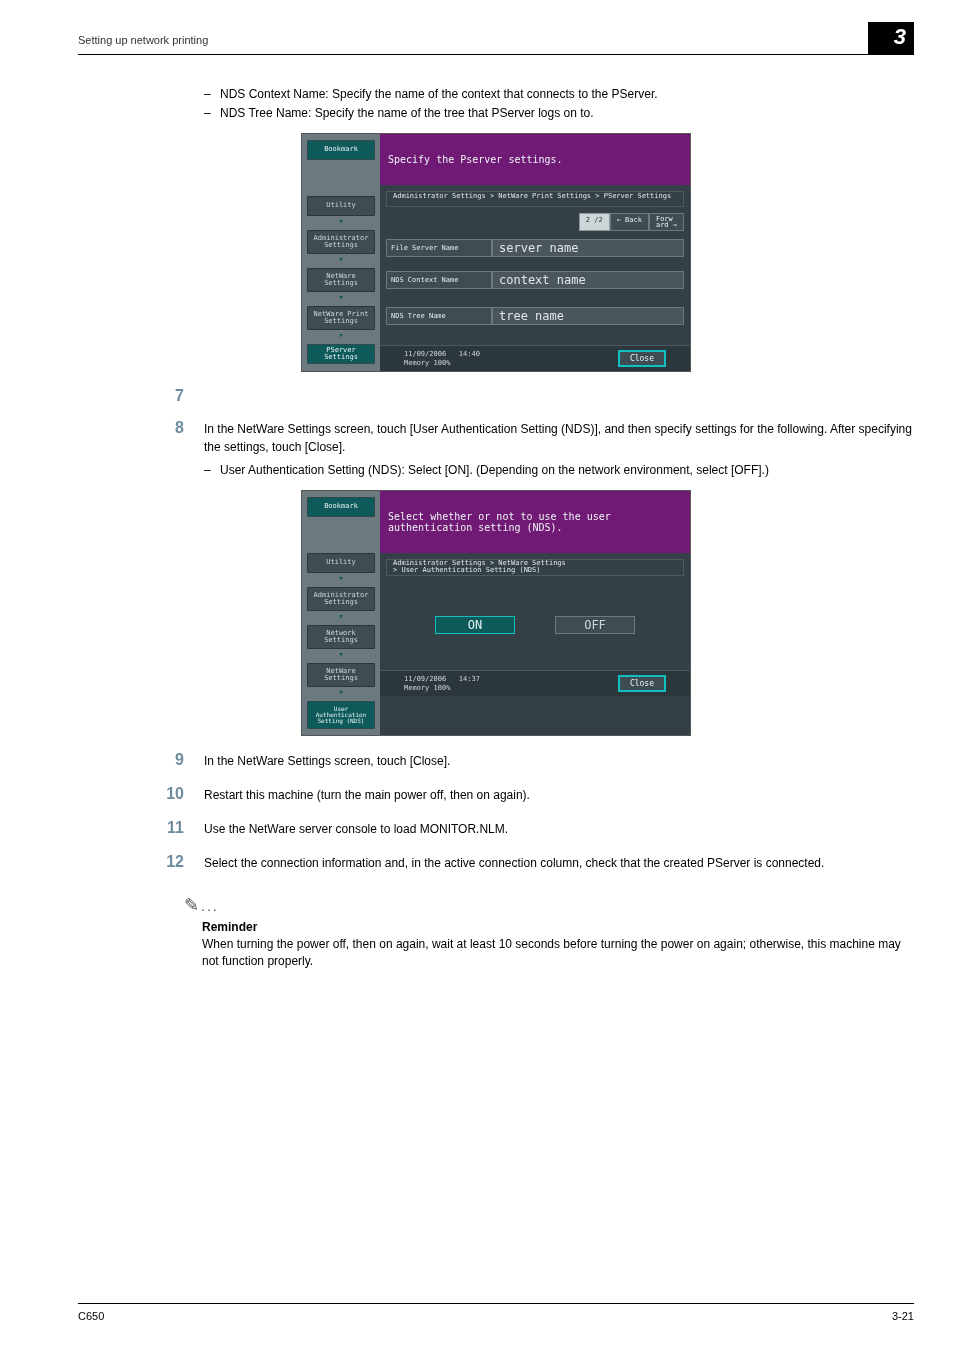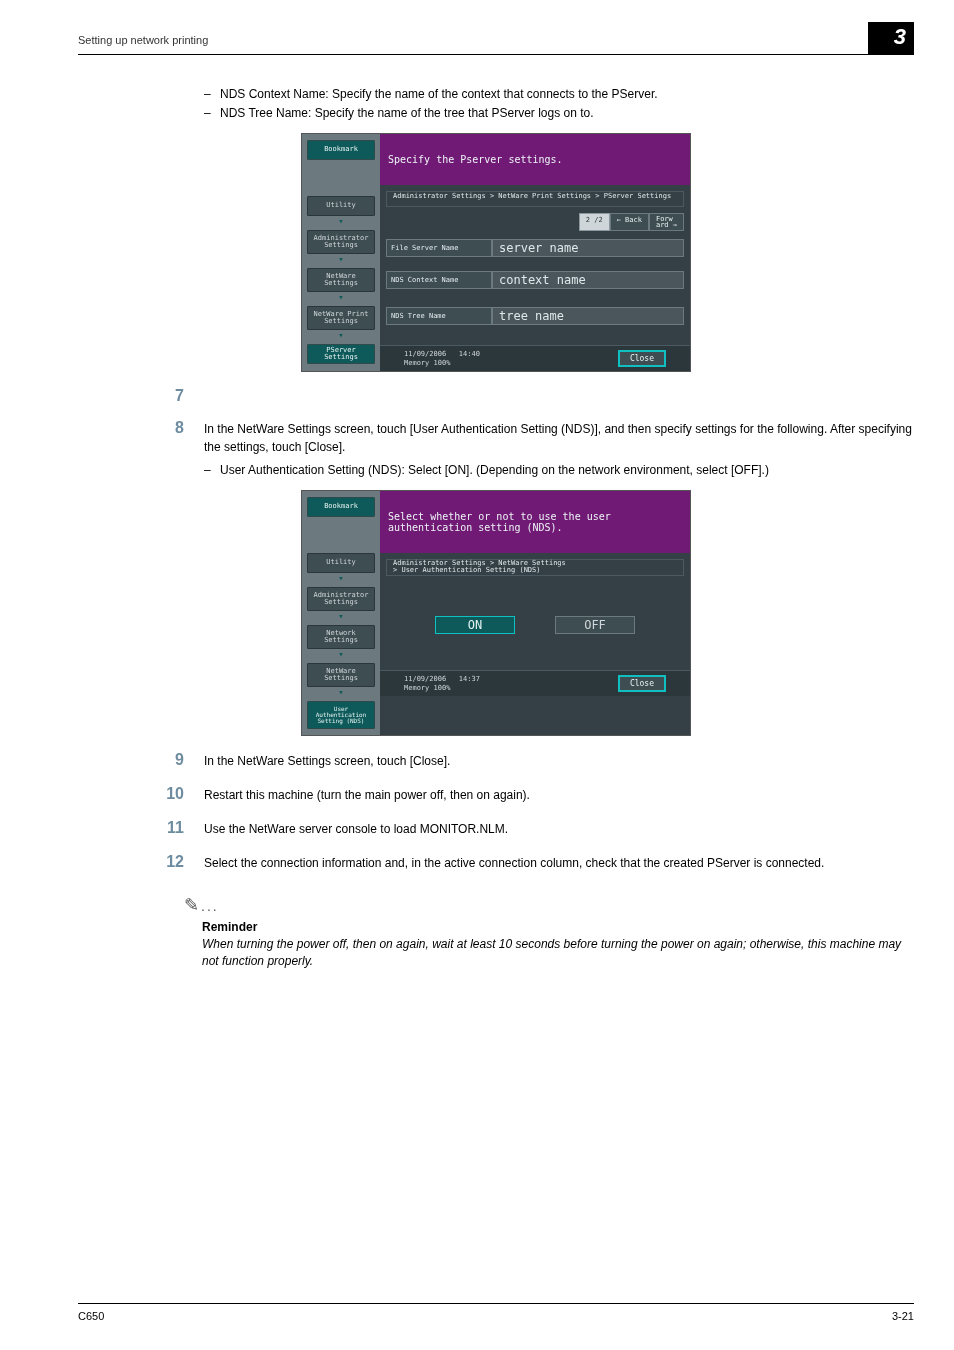--- a/index.html
+++ b/index.html
@@ -39,21 +39,21 @@
   .onoff.on{background:#0e5a5a;color:#e6f2f2;border-color:#10bfbf}
   .onoff.off{background:#3e4d52;color:#cfd6d9}
   .foot{display:flex;justify-content:space-between;align-items:center;padding:4px 24px;background:#2c373c;border-top:1px solid #4b5a60}
   .foot-left{font-size:7px;color:#cfd6d9;line-height:1.2}
   .close-btn{background:#3e4d52;border:2px solid #10bfbf;color:#e6f2f2;padding:2px 10px;font-size:8px}
 
   
   .reminder-block{margin:22px 0 0 106px}
   .pencil{font-size:18px;color:#555;letter-spacing:2px}
   .rem-h{font-weight:bold;font-size:12px;margin:4px 0 2px 18px}
-  .rem-t{font-style:italic;font-size:12px;line-height:1.45;margin-left:18px}
+  .rem-t{font-size:12px;line-height:1.45;margin-left:18px}
 
   
   .hr-bot{position:absolute;bottom:46px;left:78px;right:40px;height:1px;background:#000}
   .foot-left-txt{position:absolute;bottom:28px;left:78px;font-size:11px}
   .foot-right-txt{position:absolute;bottom:28px;right:40px;font-size:11px}
 </style>
 </head>
 <body>
 
 <div class="page">

